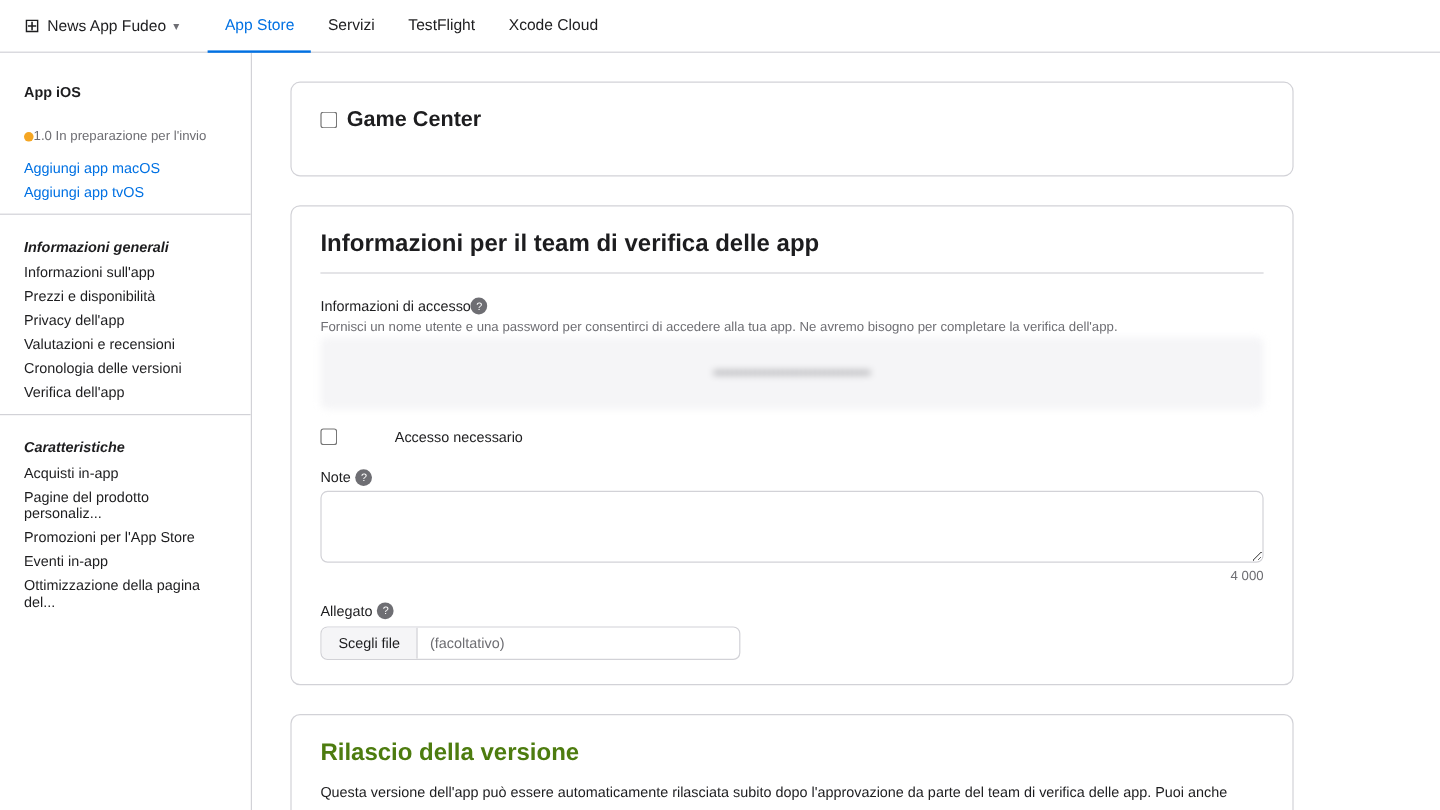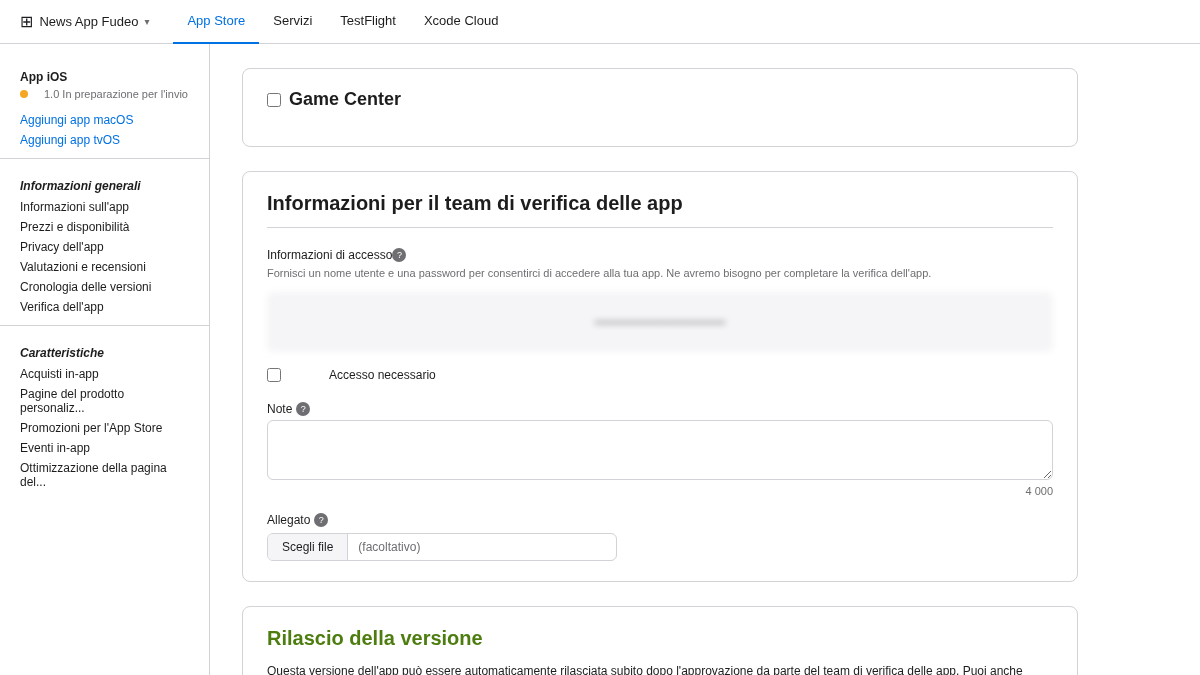--- a/index.html
+++ b/index.html
@@ -27,21 +27,21 @@
     
     .page-wrapper { display: flex; margin-top: 44px; min-height: calc(100vh - 44px); }
 
     
     .sidebar {
       width: 210px; min-width: 210px;
       padding: 20px 0; border-right: 1px solid #d2d2d7;
       overflow-y: auto;
     }
     .sidebar-app-label { font-size: 12px; font-weight: 600; color: #1d1d1f; padding: 6px 20px 2px; }
-    .sidebar-status { display: flex; align-items: center; gap: 16px; padding: 2px 20px 10px; font-size: 11px; color: #6e6e73; }
+    .sidebar-status { display: flex; align-items: center; gap: 0; padding: 2px 20px 10px; font-size: 11px; color: #6e6e73; margin-top: 20px; }
     .status-dot { width: 8px; height: 8px; border-radius: 50%; background: #f5a623; flex-shrink: 0; }
     .sidebar-link { display: block; padding: 3px 20px; font-size: 12px; color: #0071e3; text-decoration: none; cursor: pointer; }
     .sidebar-category { font-size: 12px; font-weight: 600; color: #1d1d1f; padding: 12px 20px 4px; font-style: italic; }
     .sidebar-item { display: block; padding: 3px 20px; font-size: 12px; color: #1d1d1f; text-decoration: none; cursor: pointer; }
     .sidebar-divider { height: 1px; background: #d2d2d7; margin: 8px 0; }
 
     
     .main-content { flex: 1; padding: 24px 32px; overflow-y: auto; max-width: 900px; }
 
     
@@ -50,21 +50,21 @@
     
     .game-center-row { display: flex; align-items: center; gap: 8px; margin-bottom: 16px; }
     .checkbox-input { width: 14px; height: 14px; cursor: pointer; }
     .section-heading { font-size: 18px; font-weight: 700; color: #1d1d1f; }
 
     
     .info-section-title { font-size: 20px; font-weight: 600; color: #1d1d1f; margin-bottom: 20px; border-bottom: 1px solid #d2d2d7; padding-bottom: 12px; }
     .field-col { flex: 1; }
     .field-label { font-size: 12px; font-weight: 500; color: #1d1d1f; margin-bottom: 4px; display: flex; align-items: center; gap: 0; }
     .help-icon { width: 14px; height: 14px; border-radius: 50%; background: #6e6e73; color: #fff; font-size: 9px; display: inline-flex; align-items: center; justify-content: center; cursor: pointer; flex-shrink: 0; }
-    .field-desc { font-size: 11px; color: #6e6e73; margin-bottom: 11px; line-height: 1.4; }
+    .field-desc { font-size: 11px; color: #6e6e73; margin-bottom: 0; line-height: 1.4; }
 
     
     .credential-placeholder {
       height: 60px; background: #f5f5f7; border-radius: 6px;
       display: flex; align-items: center; justify-content: center;
       filter: blur(3px); overflow: hidden;
     }
     .cred-mock { font-size: 11px; color: #6e6e73; }
 
     .accesso-row { display: flex; align-items: center; gap: 8px; margin-bottom: 20px; }

